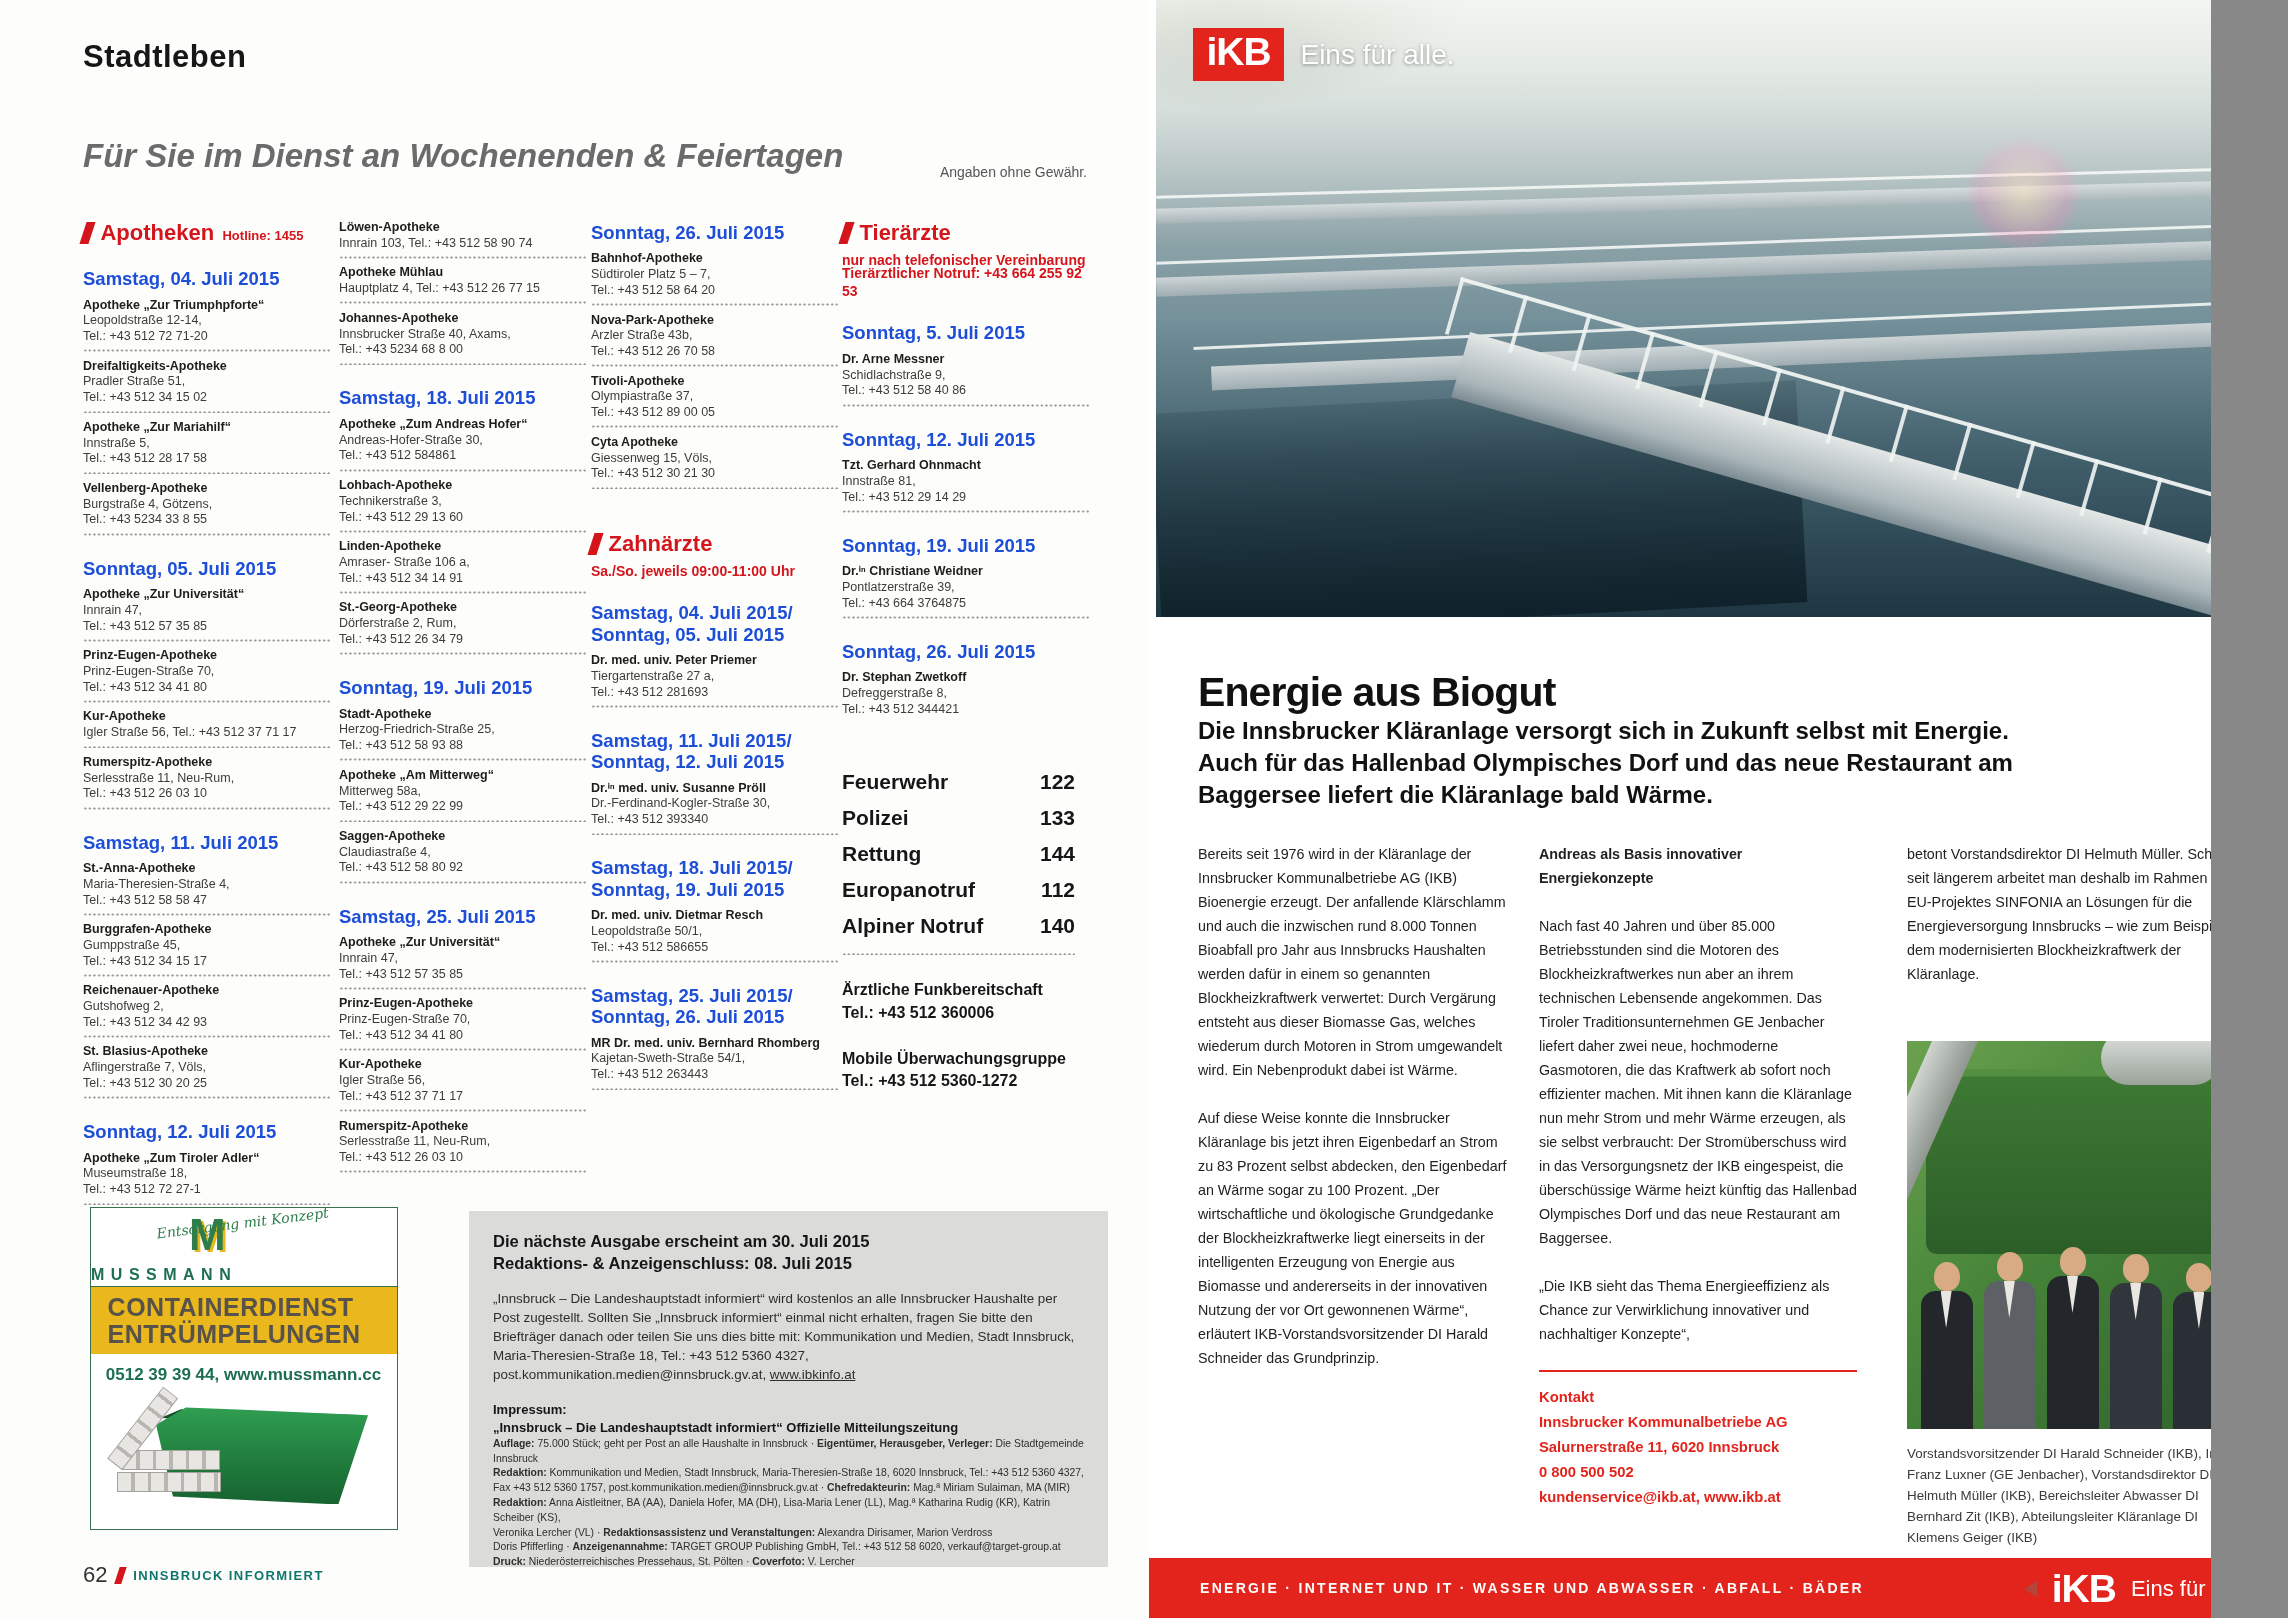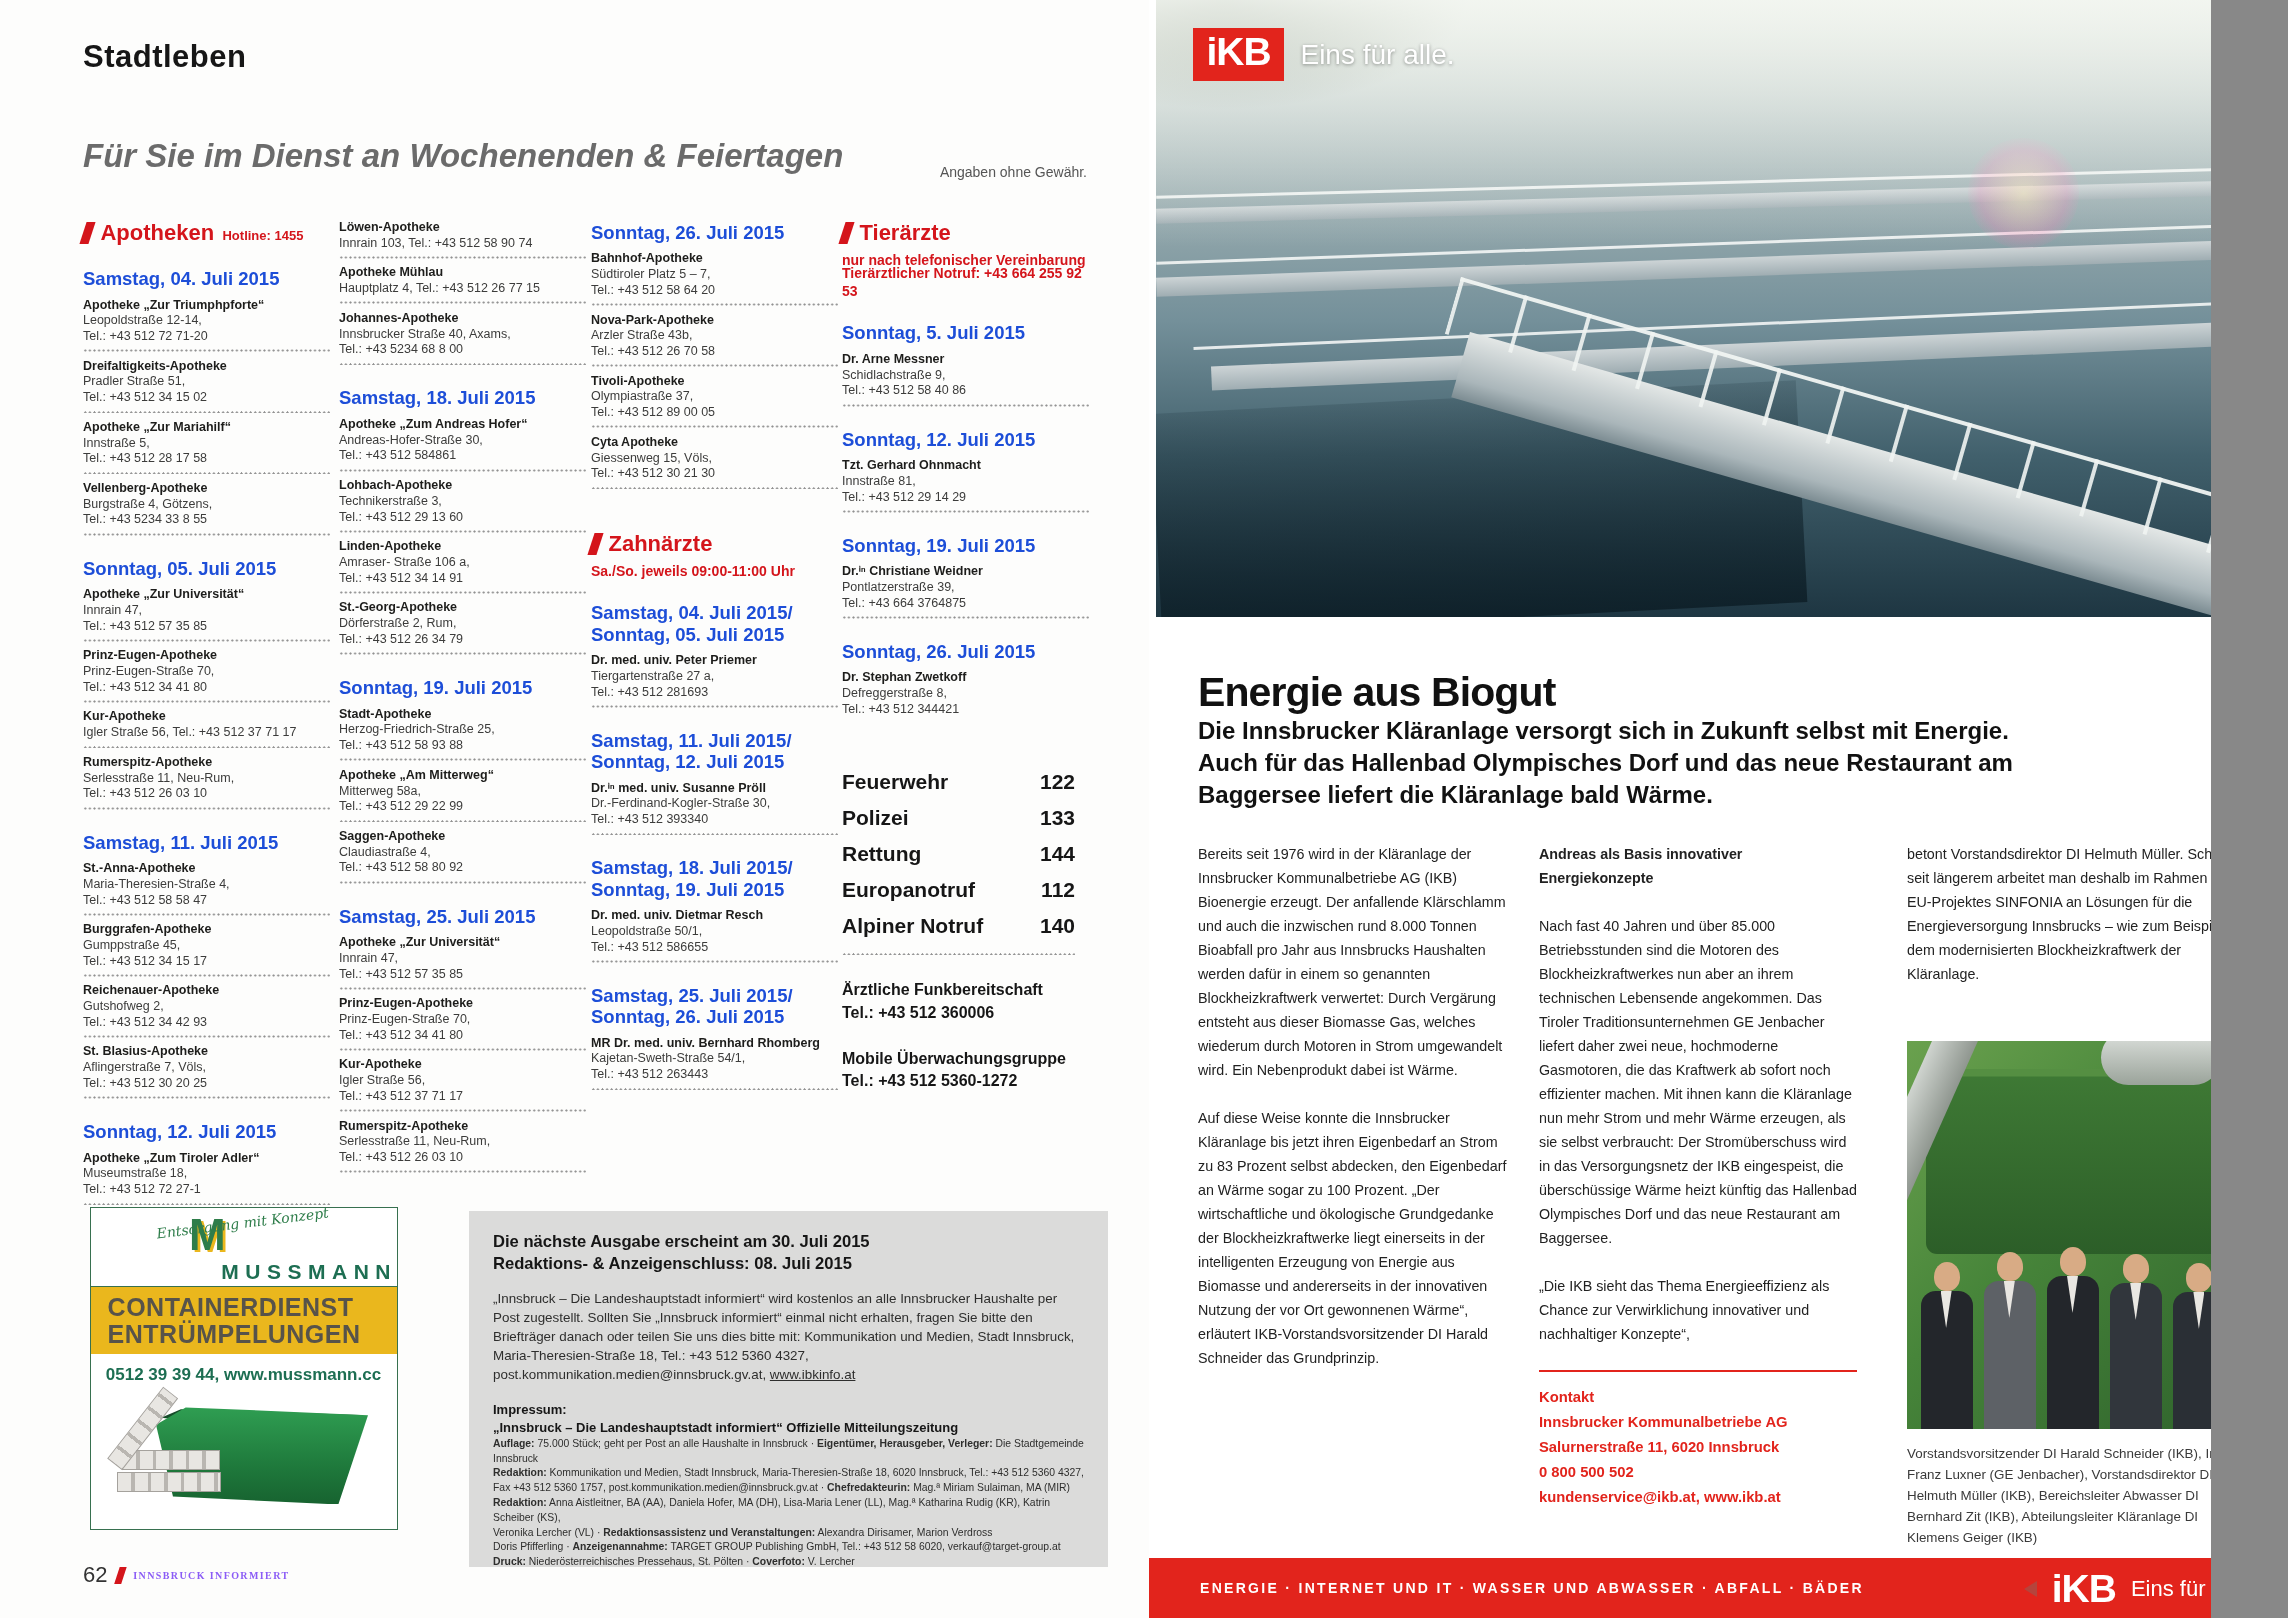--- a/index.html
+++ b/index.html
@@ -24,36 +24,36 @@
             background-size:4.6px 2.8px;background-repeat:repeat-x;background-position:left center;}
   .hotline-table{margin-top:52px;}
   .h-row{display:flex;justify-content:space-between;font-size:21px;font-weight:700;color:#161616;margin-bottom:12px;width:233px;gap:32px;}
   .dot-rule.big{width:233px;margin:14.8px 0 0;}
   .contact{margin-top:24px;font-size:16px;font-weight:700;color:#161616;line-height:1.4;}
   
   .ad{position:absolute;left:90px;top:1207px;width:308px;height:323px;border:1.8px solid #37704f;background:#fff;z-index:3;box-sizing:border-box;overflow:hidden;}
   .ad-logo{position:relative;height:78px;border-bottom:1.8px solid #37704f;}
   .ad-script{position:absolute;left:65px;top:7.4px;font-family:"DejaVu Serif",serif;font-style:italic;font-size:14px;color:#2e7d4a;transform:rotate(-7deg);white-space:nowrap;}
   .ad-m{position:absolute;left:98px;top:1.8px;font-size:44px;font-weight:700;color:#2e7d4a;text-shadow:2.8px 1.8px 0 #eab71d;}
-  .ad-brand{position:absolute;left:0;right:0;bottom:1.8px;text-align:right;font-size:21px;font-weight:700;letter-spacing:6.5px;color:#1d6e52;}
+  .ad-brand{position:absolute;left:0;right:0;bottom:1.8px;text-align:left;font-size:16px;font-weight:700;letter-spacing:6.5px;color:#1d6e52;}
   .ad-banner{background:#eab71d;padding:7.4px 0 7.4px 16.6px;}
   .ad-banner div{font-size:25px;font-weight:700;color:#57534a;line-height:1.05;letter-spacing:0.5px;}
   .ad-phone{padding:11px 0 5.5px 14.8px;font-size:17px;font-weight:700;color:#1d6e52;}
   .ad-art{position:relative;height:138px;}
   .skip{position:absolute;left:65px;top:16.6px;width:212px;height:97px;background:linear-gradient(180deg,#2f9e52,#1f7a3c 60%,#176330);
         clip-path:polygon(0 18%,14% 0,100% 8%,86% 100%,8% 92%);}
   .skip-rim{position:absolute;left:70px;top:18.5px;width:199px;height:28px;background:#174d2a;clip-path:polygon(0 30%,10% 0,100% 20%,92% 100%);}
   .pallet{position:absolute;background:repeating-linear-gradient(90deg,#e8e6e2 0 13px,#b9b6b1 13px 16.6px);border:0.9px solid #a5a29d;}
   .p1{left:26px;top:81px;width:102px;height:18.5px;}
   .p2{left:31px;top:59px;width:96px;height:18.5px;}
   .p3{left:5.5px;top:28px;width:89px;height:16.6px;transform:rotate(-52deg);}
   .lp-footer{position:absolute;left:83px;top:1562px;display:flex;align-items:center;gap:9.2px;}
   .foot-num{font-size:22px;color:#333;}
   .slash.small{width:7.4px;height:16.6px;}
-  .foot-mag{font-size:10px;font-weight:700;letter-spacing:1.4px;color:#8b5cf6;font-family:Liberation Serif, serif;}
+  .foot-mag{font-size:13px;font-weight:700;letter-spacing:1.4px;color:#0f766e;}
   
   .gray-panel{position:absolute;left:469px;top:1211px;width:639px;height:356px;background:#dbdbda;box-sizing:border-box;padding:20px 24px;z-index:1;}
   .ni-bold{font-size:16.6px;font-weight:700;color:#161616;line-height:1.35;}
   .ni-para{margin-top:13px;font-size:13.4px;line-height:1.42;color:#2e2e2d;}
   .ni-para a{color:#2e2e2d;text-decoration:underline;}
   .imp-head{margin-top:16.6px;font-size:13px;font-weight:700;color:#161616;line-height:1.4;}
   .imp-line{font-size:10.4px;line-height:1.42;color:#2e2e2d;}
   .imp-line .b{font-weight:700;}
   
   .right-page{position:absolute;left:1149px;top:0;width:1140px;height:1619px;background:#fff;}

